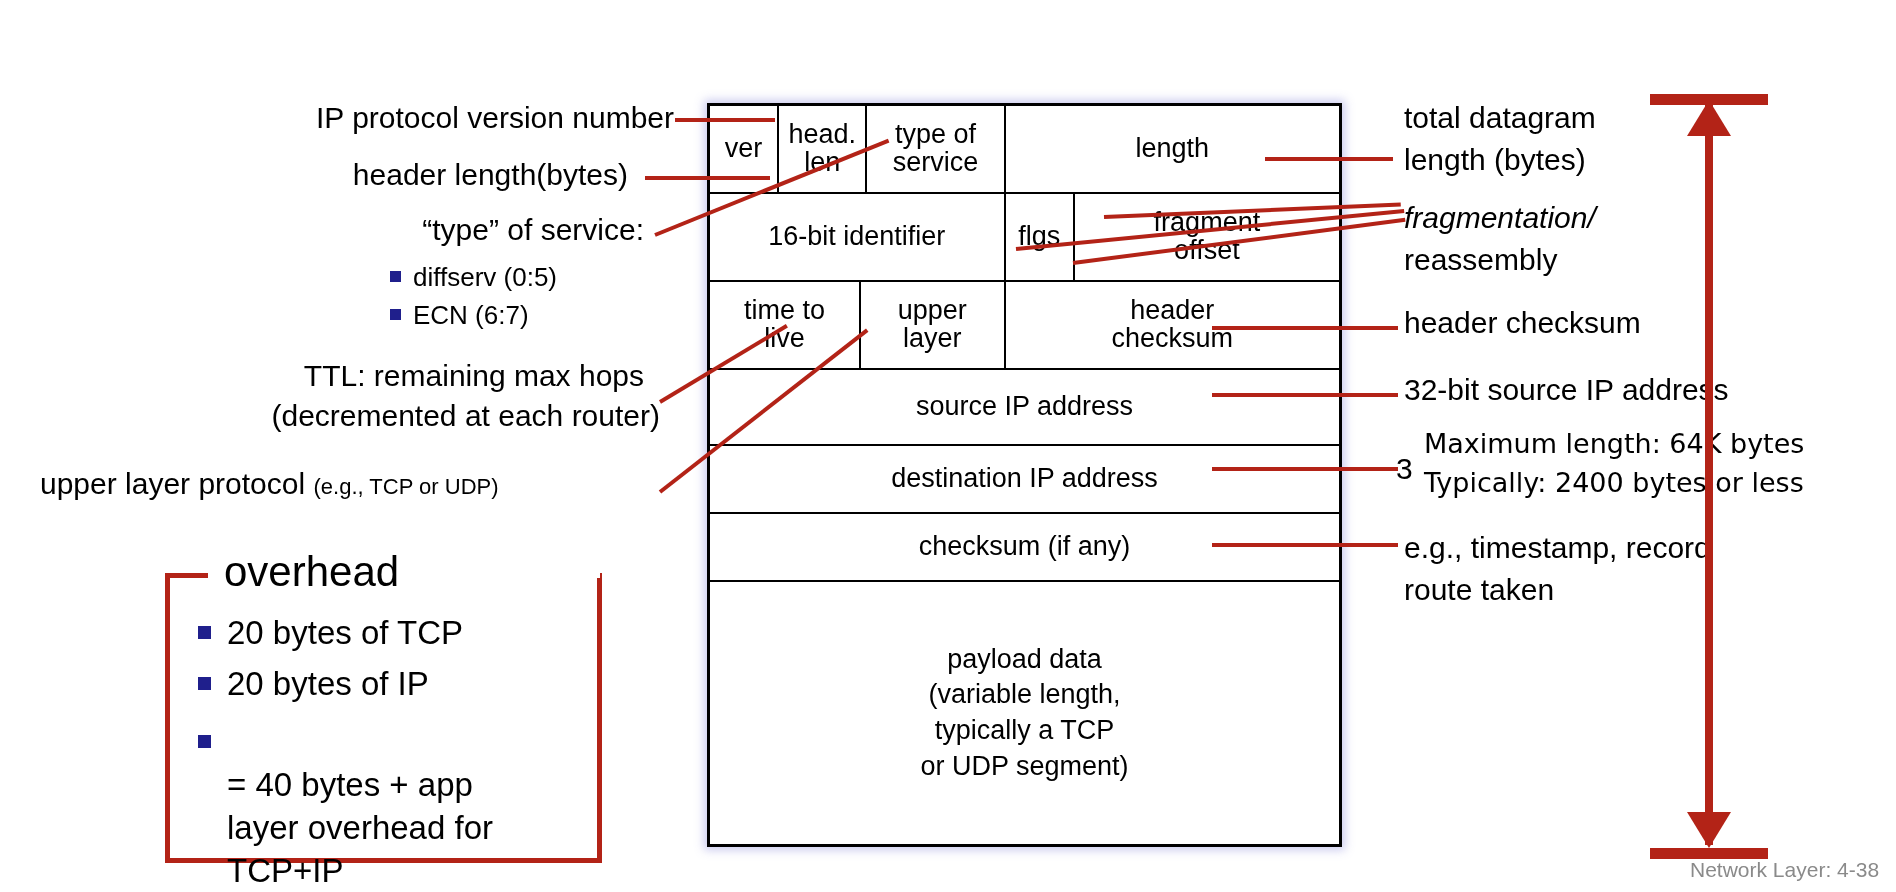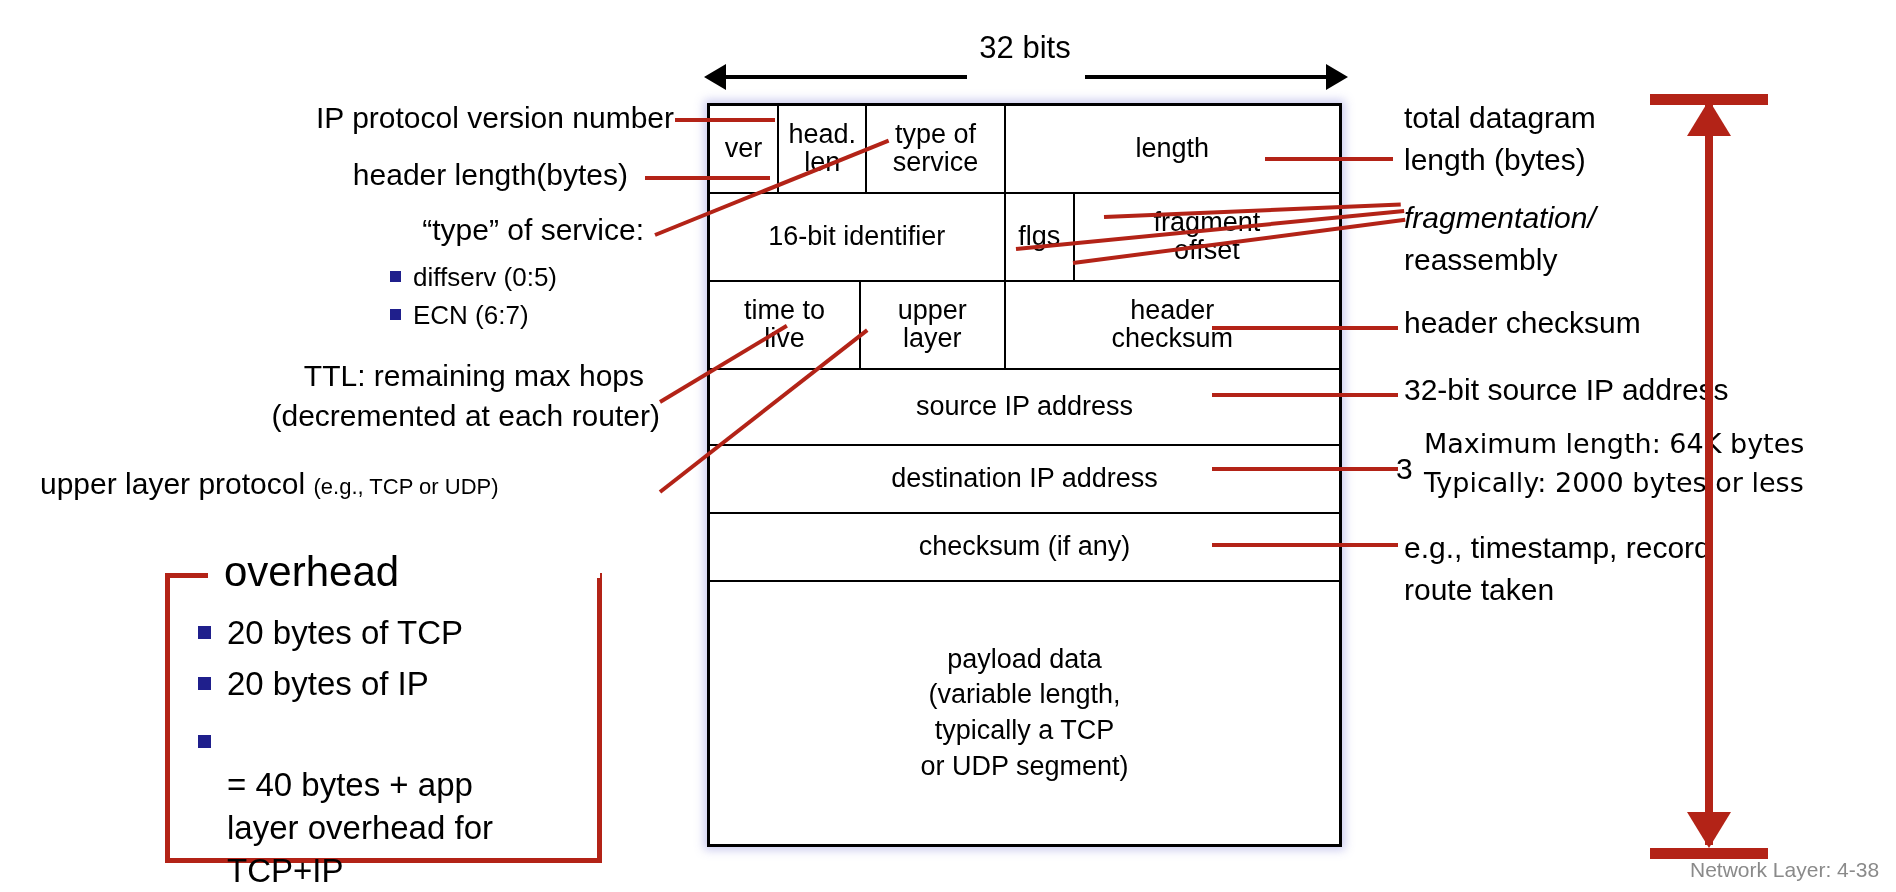--- a/index.html
+++ b/index.html
@@ -117,27 +117,20 @@
   #remnant{
     position:absolute;left:1396px;top:452px;font-size:30px;color:#000;
   }
   .calibri{font-family:"DejaVu Sans",sans-serif;font-size:27px;line-height:1.22;white-space:nowrap;}
 </style>
 </head>
 <body>
 
 <div id="stage">
 
-  <div id="bits-wrap">
-    <div id="bits-label">32 bits</div>
-    <div class="bitline" style="left:22px;width:245px;"></div>
-    <div class="bitarrow" style="left:4px;border-right:22px solid #000;"></div>
-    <div class="bitline" style="left:385px;width:245px;"></div>
-    <div class="bitarrow" style="left:626px;border-left:22px solid #000;"></div>
-  </div>
 
   <div id="hdr-table">
 
     <div class="hrow r1">
       <div class="cell" style="width:11%">ver</div>
       <div class="cell" style="width:14%;white-space:pre-line">head.
 len</div>
       <div class="cell" style="width:22%;white-space:pre-line">type of
 service</div>
       <div class="cell" style="width:53%">length</div>
@@ -233,21 +226,21 @@
 
   <div class="lead" style="left:1212px;top:326px;width:186px;"></div>
   <div class="ann" style="left:1404px;top:305px;">header checksum</div>
 
   <div class="lead" style="left:1212px;top:393px;width:186px;"></div>
   <div class="ann" style="left:1404px;top:372px;">32-bit source IP address</div>
 
   <div class="lead" style="left:1212px;top:467px;width:186px;"></div>
   <div id="remnant">3</div>
   <div class="calibri abs" style="left:1424px;top:428px;">Maximum length: 64K bytes</div>
-  <div class="calibri abs" style="left:1424px;top:467px;">Typically: 2000 bytes or less</div>
+  <div class="calibri abs" style="left:1424px;top:467px;">Typically: 2400 bytes or less</div>
 
   <div class="lead" style="left:1212px;top:543px;width:186px;"></div>
   <div class="ann" style="left:1404px;top:530px;">e.g., timestamp, record</div>
   <div class="ann" style="left:1404px;top:572px;">route taken</div>
 
   <div id="vcap-top"></div>
   <div id="varrow-top"></div>
   <div id="vbar"></div>
   <div id="varrow-bot"></div>
   <div id="vcap-bot"></div>

